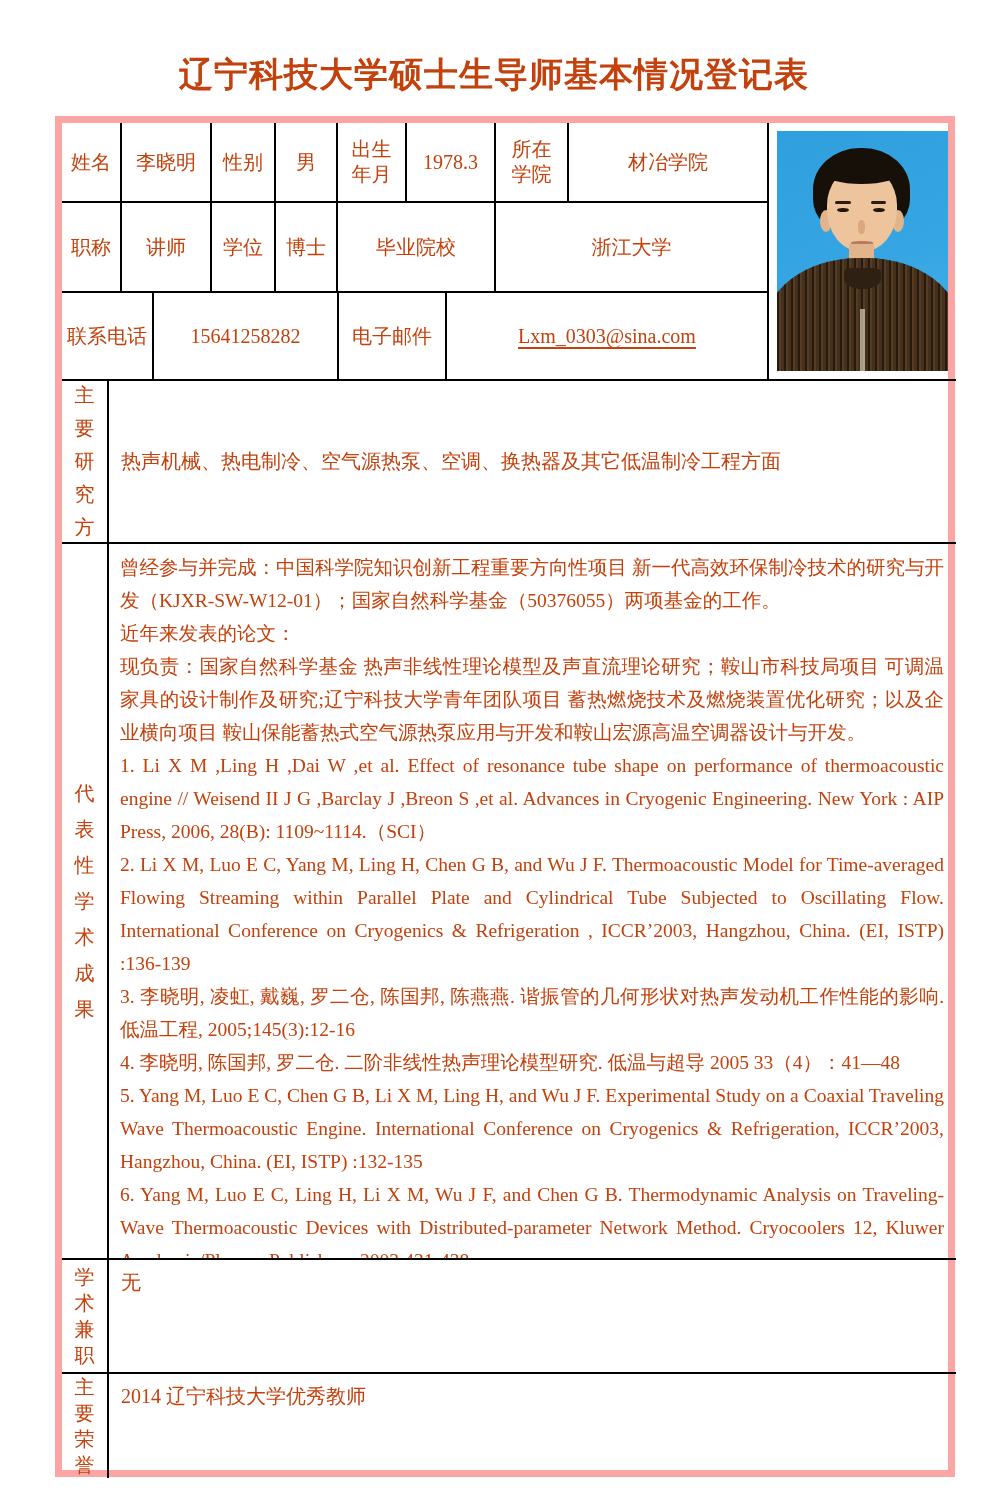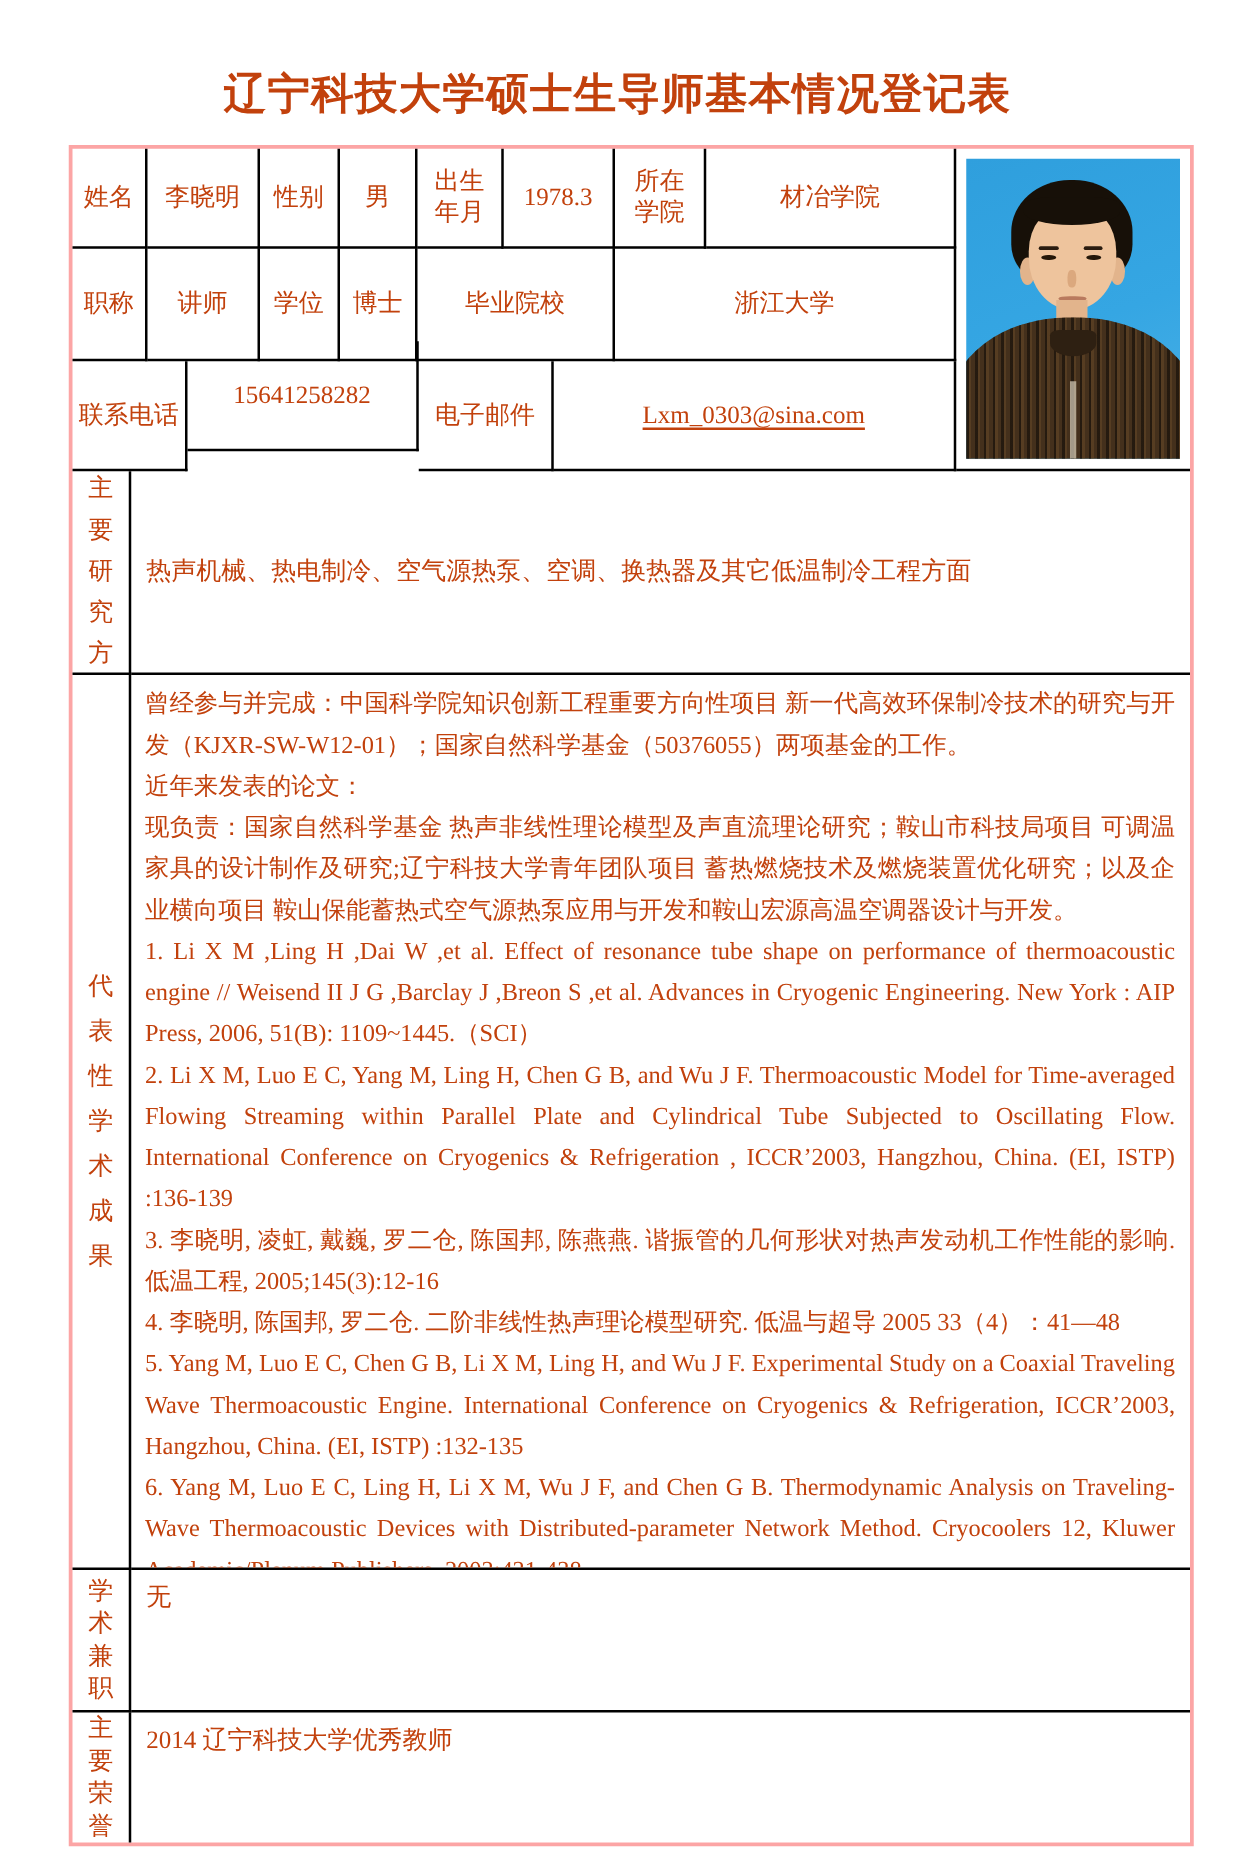--- a/index.html
+++ b/index.html
@@ -6,21 +6,21 @@
   .page{
     position:relative; width:988px; height:1500px; background:#fff;
     font-family:"Liberation Serif","DejaVu Serif",serif; color:#c2410c;margin-top:36px;
   }
   .page-title{
     position:absolute; top:16px; left:0; width:100%;
     text-align:center; font-size:34px; font-weight:bold; letter-spacing:1px;
   }
   .form-table{
     position:absolute; left:55px; top:80px; width:900px; height:1361px;
-    border:3px solid #fca5a5; box-sizing:border-box; background:#fff;
+    border:7px solid #fca5a5; box-sizing:border-box; background:#fff;
   }
   .cell{
     position:absolute; box-sizing:border-box;
     border-right:2px solid #000; border-bottom:2px solid #000;
     display:flex; align-items:center; justify-content:center;
     font-size:20px; line-height:1.25; text-align:center; overflow:hidden;
   }
   .cell.noright{border-right:none;}
   .cell.nobottom{border-bottom:none;}
   .cell.pad2{padding:0 2px;}
@@ -132,39 +132,39 @@
     </div>
 
     <div class="cell pad2" style="left:0;top:80px;width:60px;height:90px">职称</div>
     <div class="cell" style="left:60px;top:80px;width:90px;height:90px">讲师</div>
     <div class="cell pad2" style="left:150px;top:80px;width:64px;height:90px">学位</div>
     <div class="cell" style="left:214px;top:80px;width:62px;height:90px">博士</div>
     <div class="cell" style="left:434px;top:80px;width:273px;height:90px">浙江大学</div>
     <div class="cell" style="left:276px;top:80px;width:158px;height:90px">毕业院校</div>
 
     <div class="cell pad2" style="left:0;top:170px;width:92px;height:88px">联系电话</div>
-    <div class="cell" style="left:92px;top:154px;width:185px;height:88px">15641258282</div>
+    <div class="cell" style="left:92px;top:170px;width:185px;height:88px">15641258282</div>
     <div class="cell pad2" style="left:277px;top:170px;width:108px;height:88px">电子邮件</div>
     <div class="cell" style="left:385px;top:170px;width:322px;height:88px">
       <span class="underline">Lxm_0303@sina.com</span>
     </div>
 
     <div class="cell vlabel lh33" style="left:0;top:258px;width:47px;height:163px">
       <div class="vtext">主要研究方</div>
     </div>
     <div class="cell noright v-center-left" style="left:47px;top:258px;width:847px;height:163px">热声机械、热电制冷、空气源热泵、空调、换热器及其它低温制冷工程方面</div>
 
     <div class="cell vlabel lh36" style="left:0;top:421px;width:47px;height:716px">
       <div class="vtext">代表性学术成果</div>
     </div>
     <div class="cell noright achievements" style="left:47px;top:421px;width:847px;height:716px">
         <div class="para">曾经参与并完成：中国科学院知识创新工程重要方向性项目 新一代高效环保制冷技术的研究与开发（KJXR-SW-W12-01）；国家自然科学基金（50376055）两项基金的工作。</div>
         <div class="para">近年来发表的论文：</div>
         <div class="para">现负责：国家自然科学基金 热声非线性理论模型及声直流理论研究；鞍山市科技局项目 可调温家具的设计制作及研究;辽宁科技大学青年团队项目 蓄热燃烧技术及燃烧装置优化研究；以及企业横向项目 鞍山保能蓄热式空气源热泵应用与开发和鞍山宏源高温空调器设计与开发。</div>
-        <div class="para">1. Li X M ,Ling H ,Dai W ,et al. Effect of resonance tube shape on performance of thermoacoustic engine // Weisend II J G ,Barclay J ,Breon S ,et al. Advances in Cryogenic Engineering. New York : AIP Press, 2006, 51(B): 1109~1445.（SCI）</div>
+        <div class="para">1. Li X M ,Ling H ,Dai W ,et al. Effect of resonance tube shape on performance of thermoacoustic engine // Weisend II J G ,Barclay J ,Breon S ,et al. Advances in Cryogenic Engineering. New York : AIP Press, 2006, 28(B): 1109~1114.（SCI）</div>
         <div class="para">2. Li X M,  Luo E C,  Yang M,  Ling H,  Chen G B, and Wu J F. Thermoacoustic Model for Time-averaged Flowing Streaming within Parallel Plate and Cylindrical Tube Subjected to Oscillating Flow.  International Conference on Cryogenics &amp; Refrigeration , ICCR’2003, Hangzhou, China. (EI, ISTP) :136-139</div>
         <div class="para">3. 李晓明, 凌虹, 戴巍, 罗二仓, 陈国邦, 陈燕燕. 谐振管的几何形状对热声发动机工作性能的影响. 低温工程, 2005;145(3):12-16</div>
         <div class="para">4. 李晓明, 陈国邦, 罗二仓. 二阶非线性热声理论模型研究. 低温与超导 2005 33（4）：41—48</div>
         <div class="para">5. Yang M, Luo E C, Chen G B, Li X M, Ling H, and Wu J F. Experimental Study on a Coaxial Traveling Wave Thermoacoustic Engine. International Conference on Cryogenics &amp; Refrigeration, ICCR’2003, Hangzhou, China. (EI, ISTP) :132-135</div>
         <div class="para">6. Yang M, Luo E C, Ling H, Li X M, Wu J F, and Chen G B. Thermodynamic Analysis on Traveling-Wave Thermoacoustic Devices with Distributed-parameter Network Method. Cryocoolers 12, Kluwer Academic/Plenum Publishers, 2003:431-438</div>
       </div>
 
     <div class="cell vlabel lh26" style="left:0;top:1137px;width:47px;height:114px">
       <div class="vtext">学术兼职</div>
     </div>

